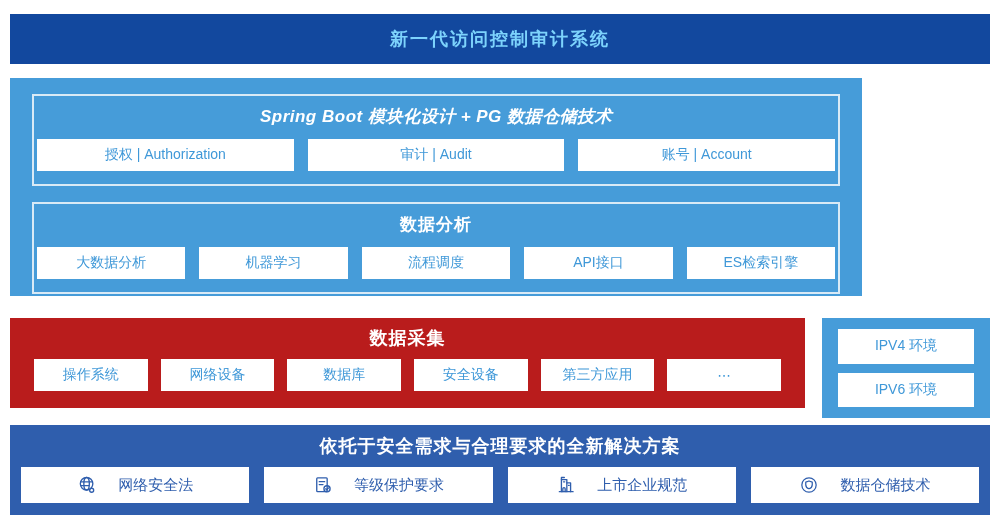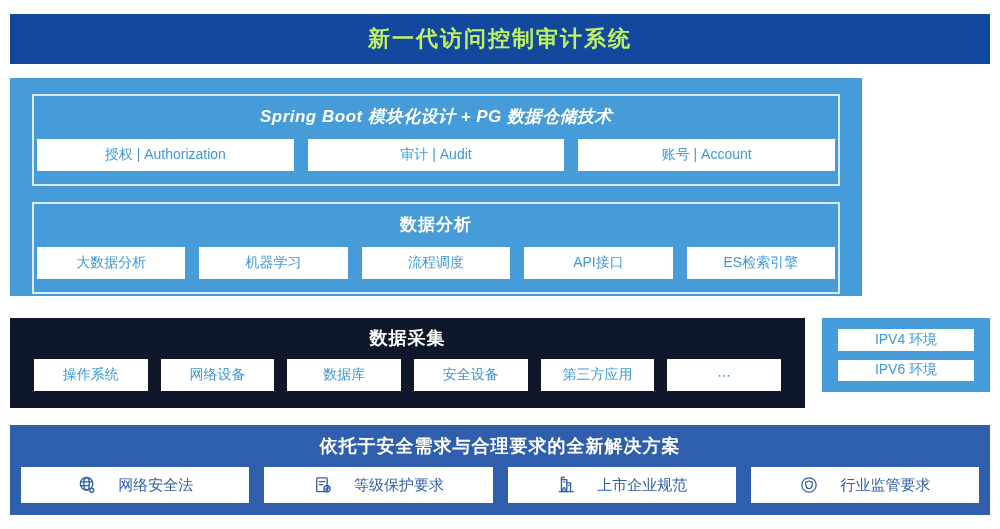--- a/index.html
+++ b/index.html
@@ -2,22 +2,22 @@
 <html><head>
 <meta charset="utf-8">
 <style>
   * { box-sizing: border-box; }
   html,body { margin:0; padding:0; background:#fff; }
   body { width:1000px; height:529px; font-family:"Liberation Sans","DejaVu Sans",sans-serif; }
   .page { position:relative; width:1000px; height:529px; background:#ffffff; overflow:hidden; }
 
   .header {
     position:absolute; left:10px; top:14px; width:980px; height:50px;
-    background:#12489E; color:#bef264; display:flex; align-items:center; justify-content:center;
-    font-size:22px; font-weight:bold; letter-spacing:2px;
+    background:#12489E; color:#7dd3fc; display:flex; align-items:center; justify-content:center;
+    font-size:18px; font-weight:bold; letter-spacing:2px;
   }
 
   .platform {
     position:absolute; left:10px; top:78px; width:852px; height:218px;
     background:#469CD9; padding:16px 22px; display:flex; flex-direction:column; gap:16px;
   }
   .subsec {
     border:2px solid #D9EAF6; flex:1; display:flex; flex-direction:column;
     justify-content:center; padding:6px 3px 13px;
   }
@@ -25,27 +25,27 @@
   .sec-title.italic { font-style:italic; letter-spacing:0.5px; }
 
   .boxrow { display:flex; gap:14px; }
   .wbox {
     flex:1; height:32px; background:#fff; color:#3F98D8;
     display:flex; align-items:center; justify-content:center; font-size:14px;
   }
 
   .collect {
     position:absolute; left:10px; top:318px; width:795px; height:90px;
-    background:#0f172a; padding:5px 24px 0;
+    background:#b91c1c; padding:5px 24px 0;
   }
   .collect .sec-title { font-size:18px; margin:3px 0 9px; }
   .collect .boxrow { gap:13px;border-radius:16px; }
 
   .env {
-    position:absolute; left:822px; top:318px; width:168px; height:74px;
+    position:absolute; left:822px; top:318px; width:168px; height:100px;
     background:#469CD9; padding:11px 16px; display:flex; flex-direction:column; gap:9px;
   }
   .env .wbox { height:auto; flex:1; }
 
   .solution {
     position:absolute; left:10px; top:425px; width:980px; height:90px;
     background:#2F5EAD; padding:5px 11px 0;
   }
   .solution .sec-title { font-size:18px; margin:4px 0 9px; }
   .solution .boxrow { gap:15px; }
@@ -195,18 +195,18 @@
           <span>上市企业规范</span>
         </div>
 
         <div class="wbox">
           <span class="icon">
             <svg viewBox="0 0 24 24" fill="none" stroke="currentColor" stroke-width="1.5" stroke-linejoin="round">
               <circle cx="12" cy="12" r="8.6"></circle>
               <path d="M12 7.2l3.9 1.4v3c0 2.4-1.5 4.1-3.9 4.9-2.4-.8-3.9-2.5-3.9-4.9v-3z"></path>
             </svg>
           </span>
-          <span>行业监管要求</span>
+          <span>数据仓储技术</span>
         </div>
       </div>
   </div>
 
 </div>
 
 </body></html>

